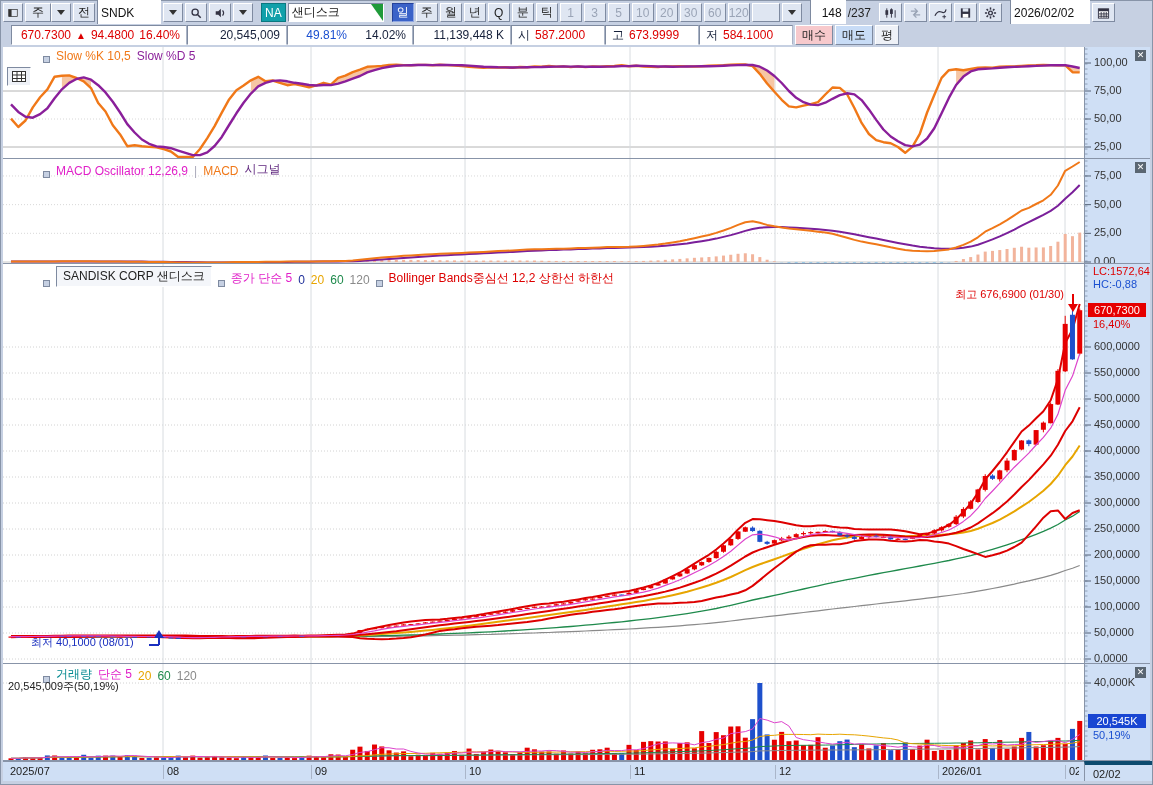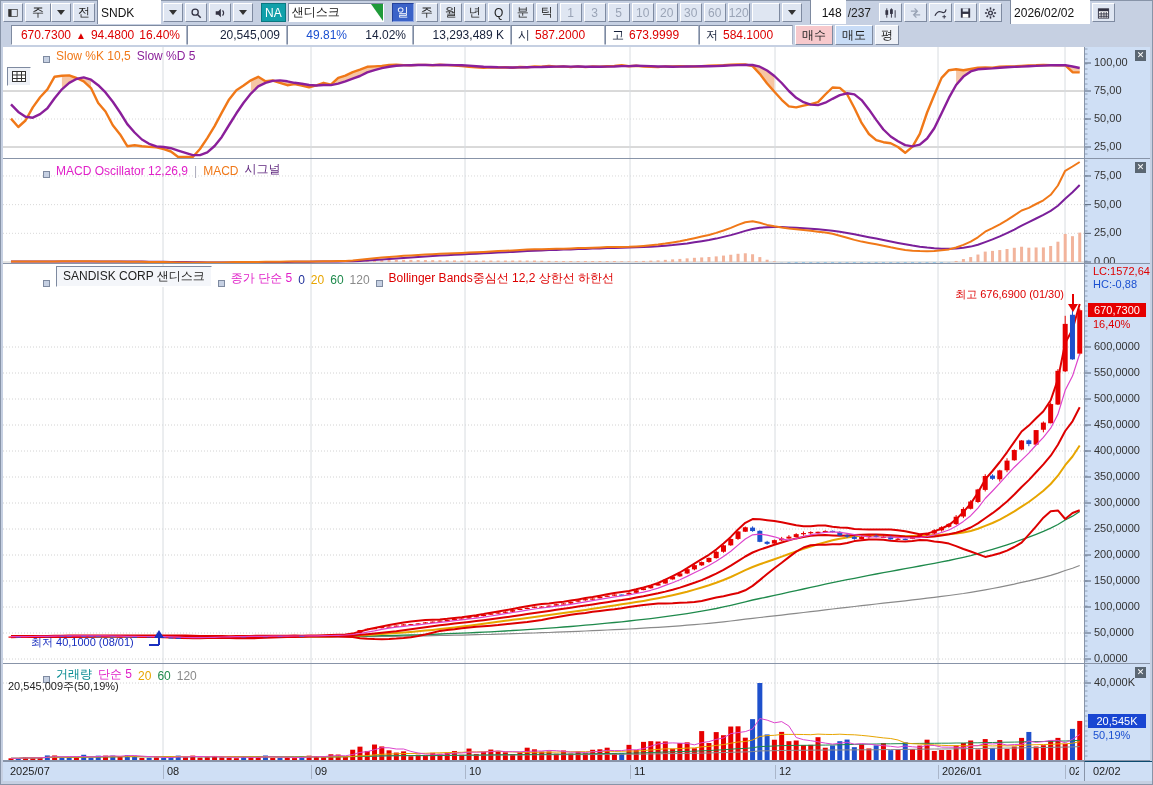--- a/index.html
+++ b/index.html
@@ -39,21 +39,21 @@
   .orange { color:#f07818; } .purple { color:#8a1f9a; } .magenta { color:#e020c8; }
   .yellow { color:#e7a500; } .green { color:#1f8a4c; } .gray { color:#8a8a8a; } .teal { color:#00888f; }
   .navy { color:#1f2f9a; }
   .sunkbox { border:1px solid; border-color:#7e8aa0 #ffffff #ffffff #7e8aa0; background:#f4f6fa; padding:1px 6px; color:#222; }
   .closebtn { position:absolute; right:4px; top:3px; width:11px; height:11px; background:#5a6672; color:#fff; font-size:9px; line-height:11px; text-align:center; }
   .badge { position:absolute; left:3px; width:58px; height:14px; color:#fff; font-size:11px; text-align:center; line-height:14px; }
   .note { position:absolute; font-size:11px; z-index:6; white-space:nowrap; }
   .gridicon { position:absolute; left:4px; top:20px; width:24px; height:19px; background:#eef1f7; border:1px solid; border-color:#7e8aa0 #ffffff #ffffff #7e8aa0; display:flex; align-items:center; justify-content:center; z-index:5; }
   .xaxis { position:absolute; left:2px; top:760px; width:1081px; height:20px; background:#cfdff5; border-top:1px solid #8894a8; }
   .xlab { position:absolute; top:3px; font-size:11px; color:#222; padding-left:3px; border-left:1px solid #aab6ca; height:14px; overflow:hidden; }
-  .xstrip { position:absolute; left:1083px; top:760px; width:68px; height:20px; background:#cfdff5; border-top:1px solid #0c4a6e; border-left:1px solid #8894a8; color:#222; font-size:11px; padding:3px 0 0 8px; }
+  .xstrip { position:absolute; left:1083px; top:760px; width:68px; height:20px; background:#cfdff5; border-top:4px solid #0c4a6e; border-left:1px solid #8894a8; color:#222; font-size:11px; padding:3px 0 0 8px; }
 </style>
 </head>
 <body>
 
 <div class="app">
 
   <div class="toolbar">
     <div class="tbtn" style="width:20px">
         <svg class="icon14" viewBox="0 0 14 14">
           <rect x="1" y="2" width="12" height="10" fill="none" stroke="#333"></rect>
@@ -191,21 +191,21 @@
     <div class="qcell" style="width:100px;justify-content:flex-end">
         <span class="dark">20,545,009</span>
       </div>
     <div class="qcell" style="width:66px;justify-content:flex-end;border-right:none">
         <span class="blue" data_bind="">49.81%</span>
       </div>
     <div class="qcell" style="width:60px;justify-content:flex-end;border-left:none">
         <span class="dark">14.02%</span>
       </div>
     <div class="qcell" style="width:98px;justify-content:flex-end">
-        <span class="dark">13,293,489 K</span>
+        <span class="dark">11,139,448 K</span>
       </div>
     <div class="qcell" style="width:94px">
         <span class="dark">시</span>
         <span class="red">587.2000</span>
       </div>
     <div class="qcell" style="width:94px">
         <span class="dark">고</span>
         <span class="red">673.9999</span>
       </div>
     <div class="qcell" style="width:94px">

